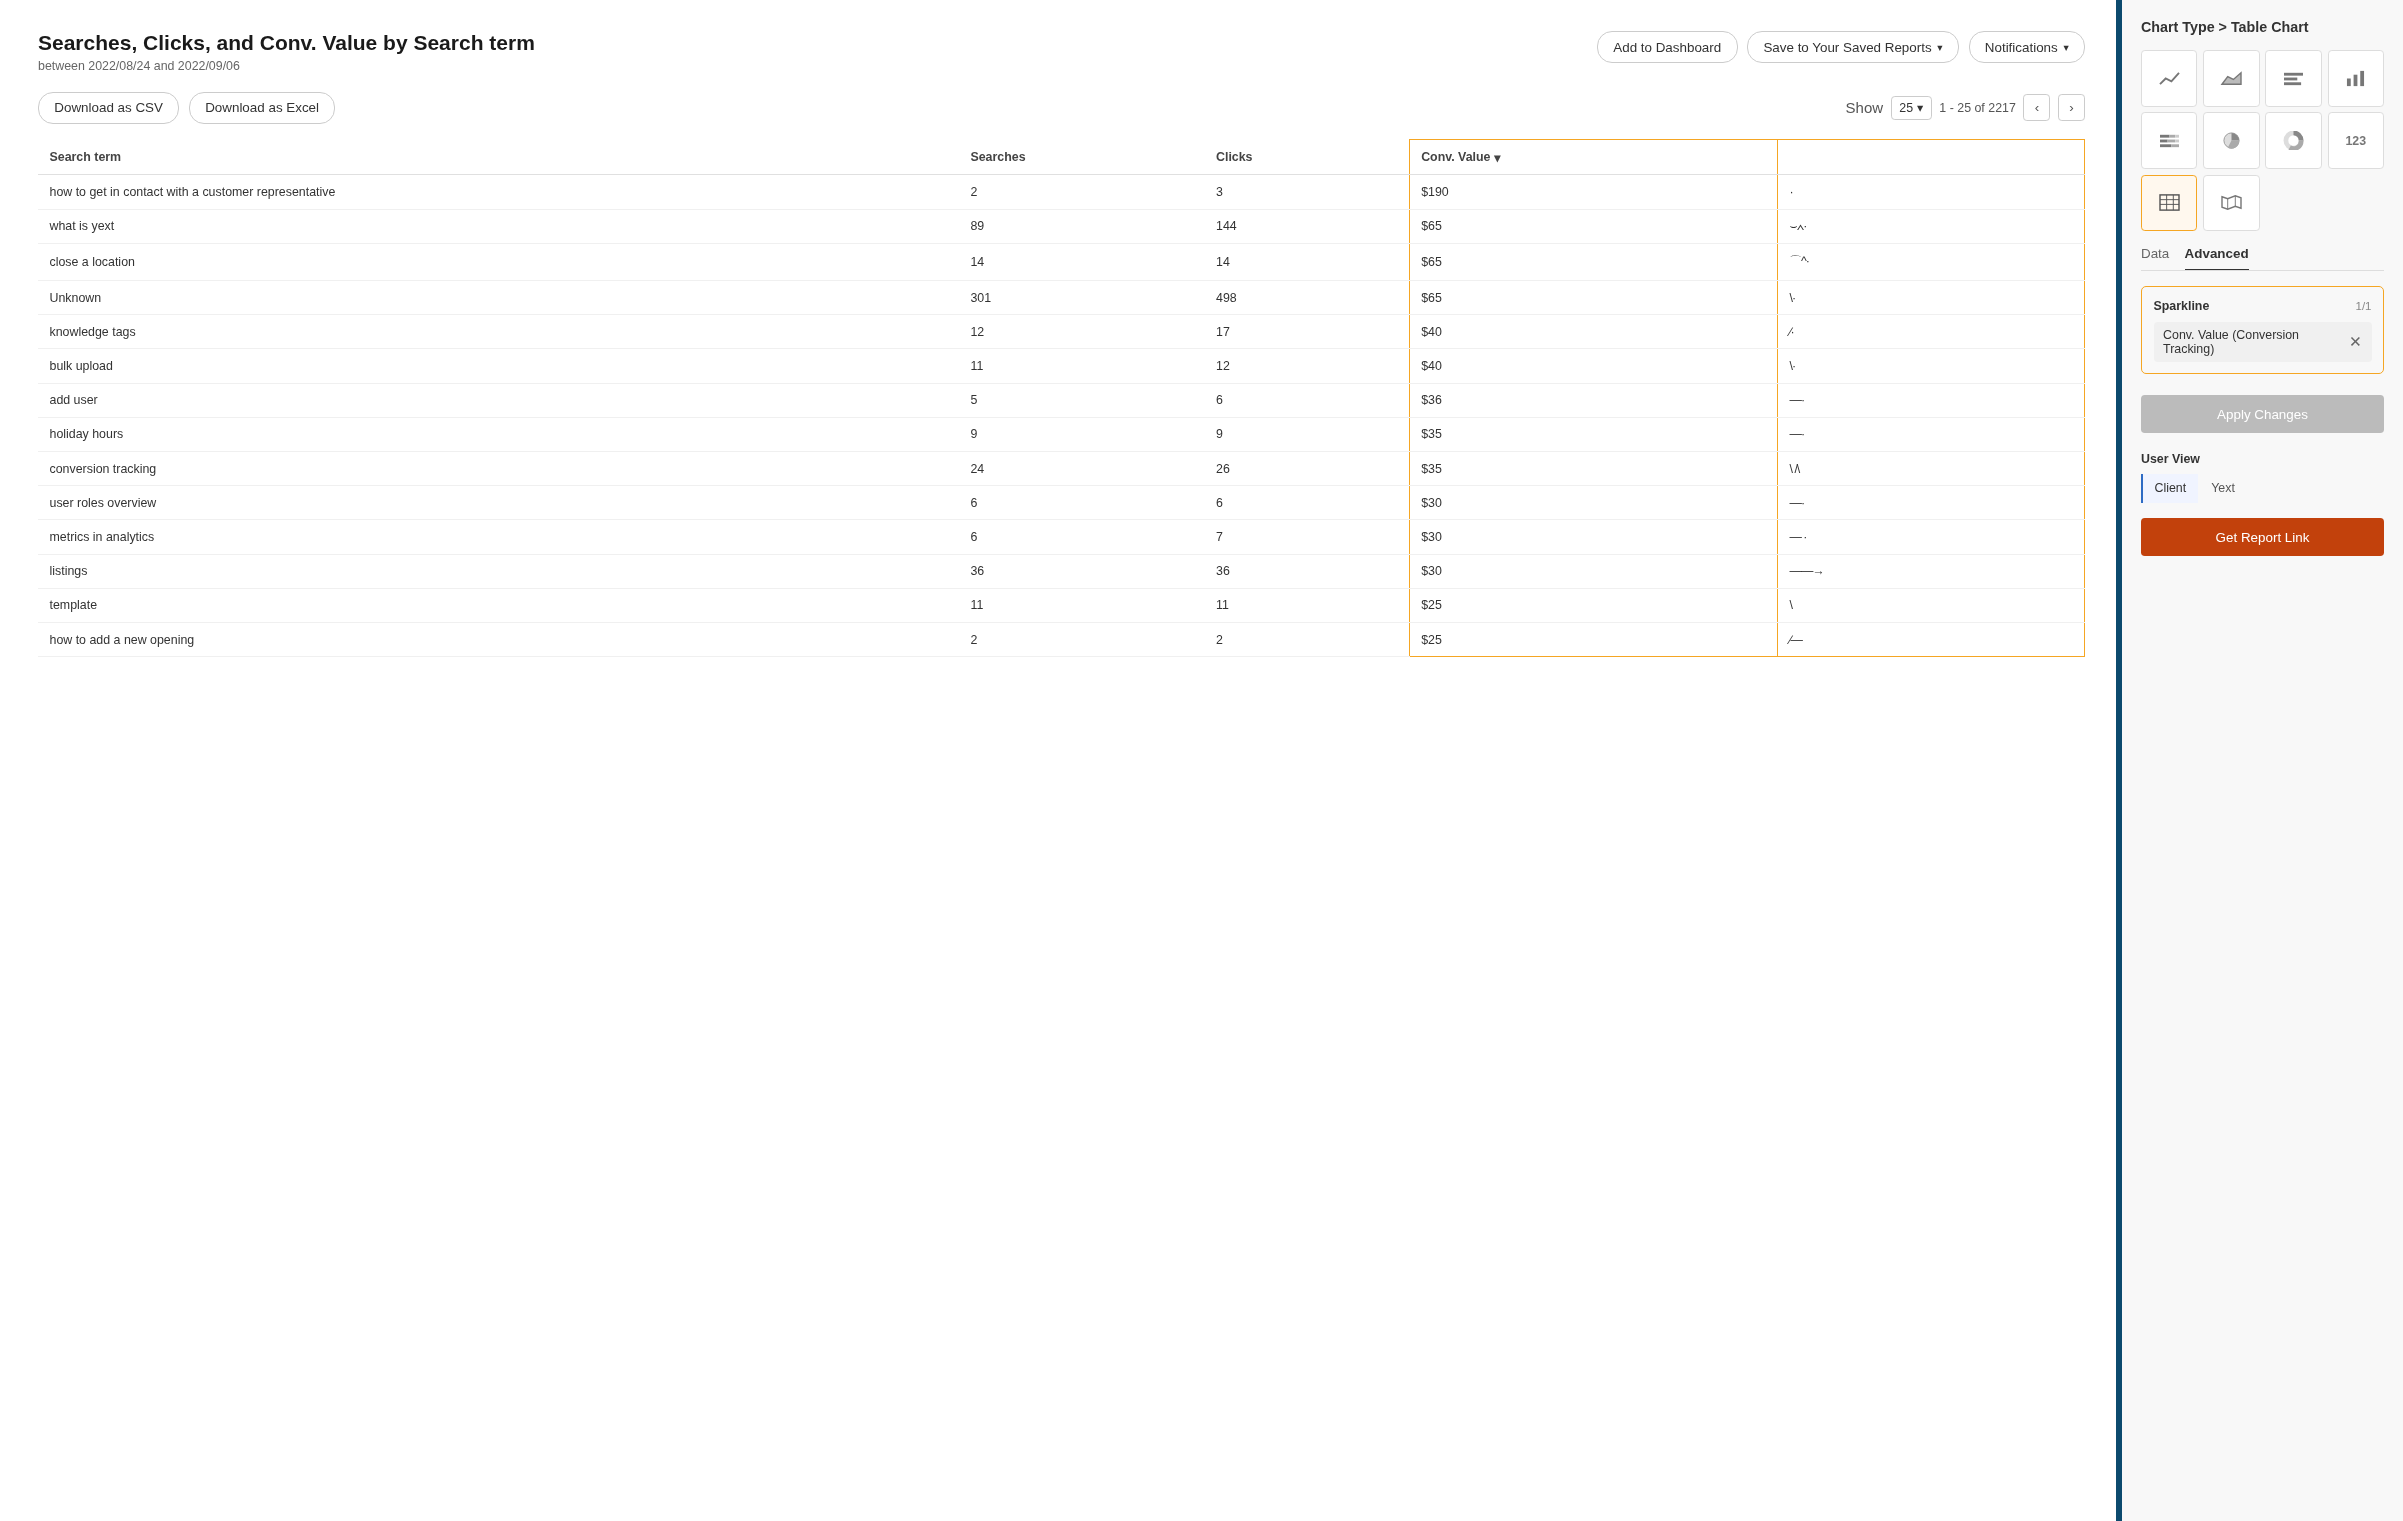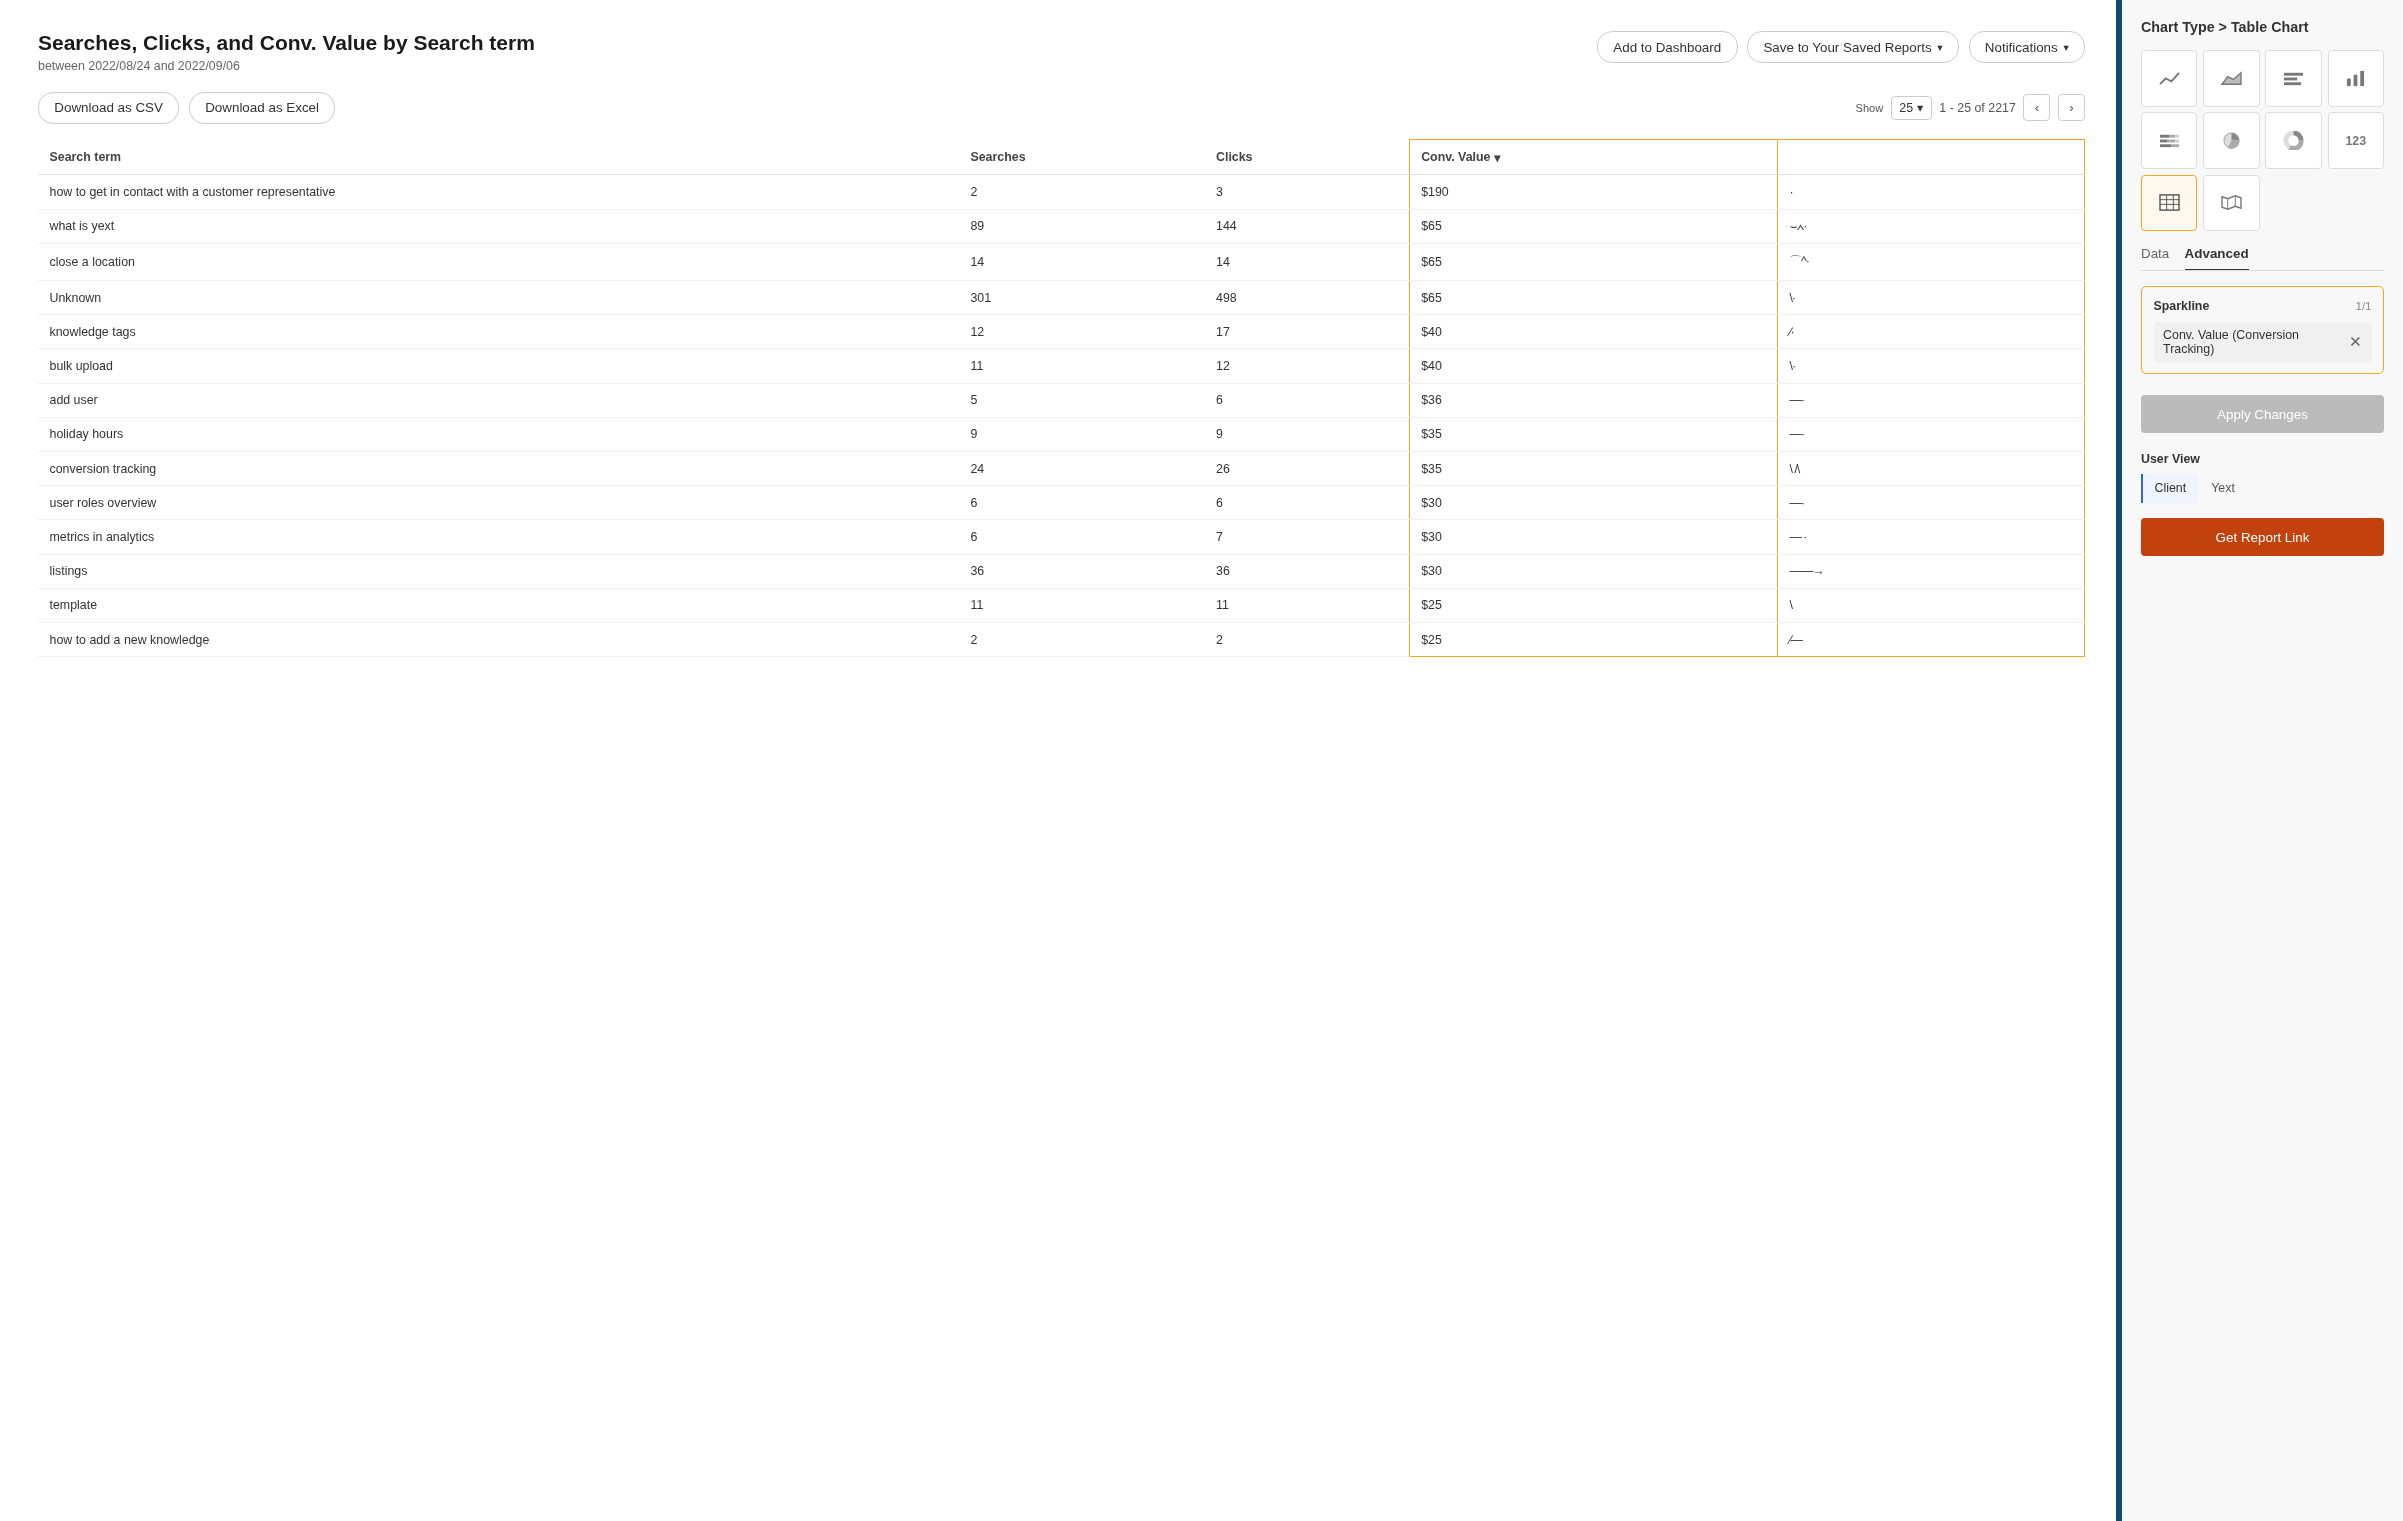--- a/index.html
+++ b/index.html
@@ -69,21 +69,21 @@
     .download-btns {
       display: flex;
       gap: 9.6px;
     }
     .pagination-controls {
       display: flex;
       align-items: center;
       gap: 7.6px;
     }
     .show-label {
-      font-size: 11px;
+      font-size: 15px;
       color: #555;
     }
     .per-page-select {
       display: inline-flex;
       align-items: center;
       gap: 3.8px;
       padding: 3.8px 7.6px;
       border: 1px solid #ccc;
       border-radius: 3.8px;
       background: #fff;
@@ -448,21 +448,21 @@
       <td class="col-sparkline highlighted-col sparkline-cell">——→</td>
     </tr>
           <tr>
       <td class="col-search">template</td>
       <td class="col-searches">11</td>
       <td class="col-clicks">11</td>
       <td class="col-conv highlighted-col">$25</td>
       <td class="col-sparkline highlighted-col sparkline-cell">\</td>
     </tr>
           <tr>
-      <td class="col-search">how to add a new knowledge</td>
+      <td class="col-search">how to add a new opening</td>
       <td class="col-searches">2</td>
       <td class="col-clicks">2</td>
       <td class="col-conv highlighted-col last-highlighted">$25</td>
       <td class="col-sparkline highlighted-col last-highlighted sparkline-cell">∕—</td>
     </tr>
         </tbody>
     </table>
   </div>
 
   <div class="right-panel">

